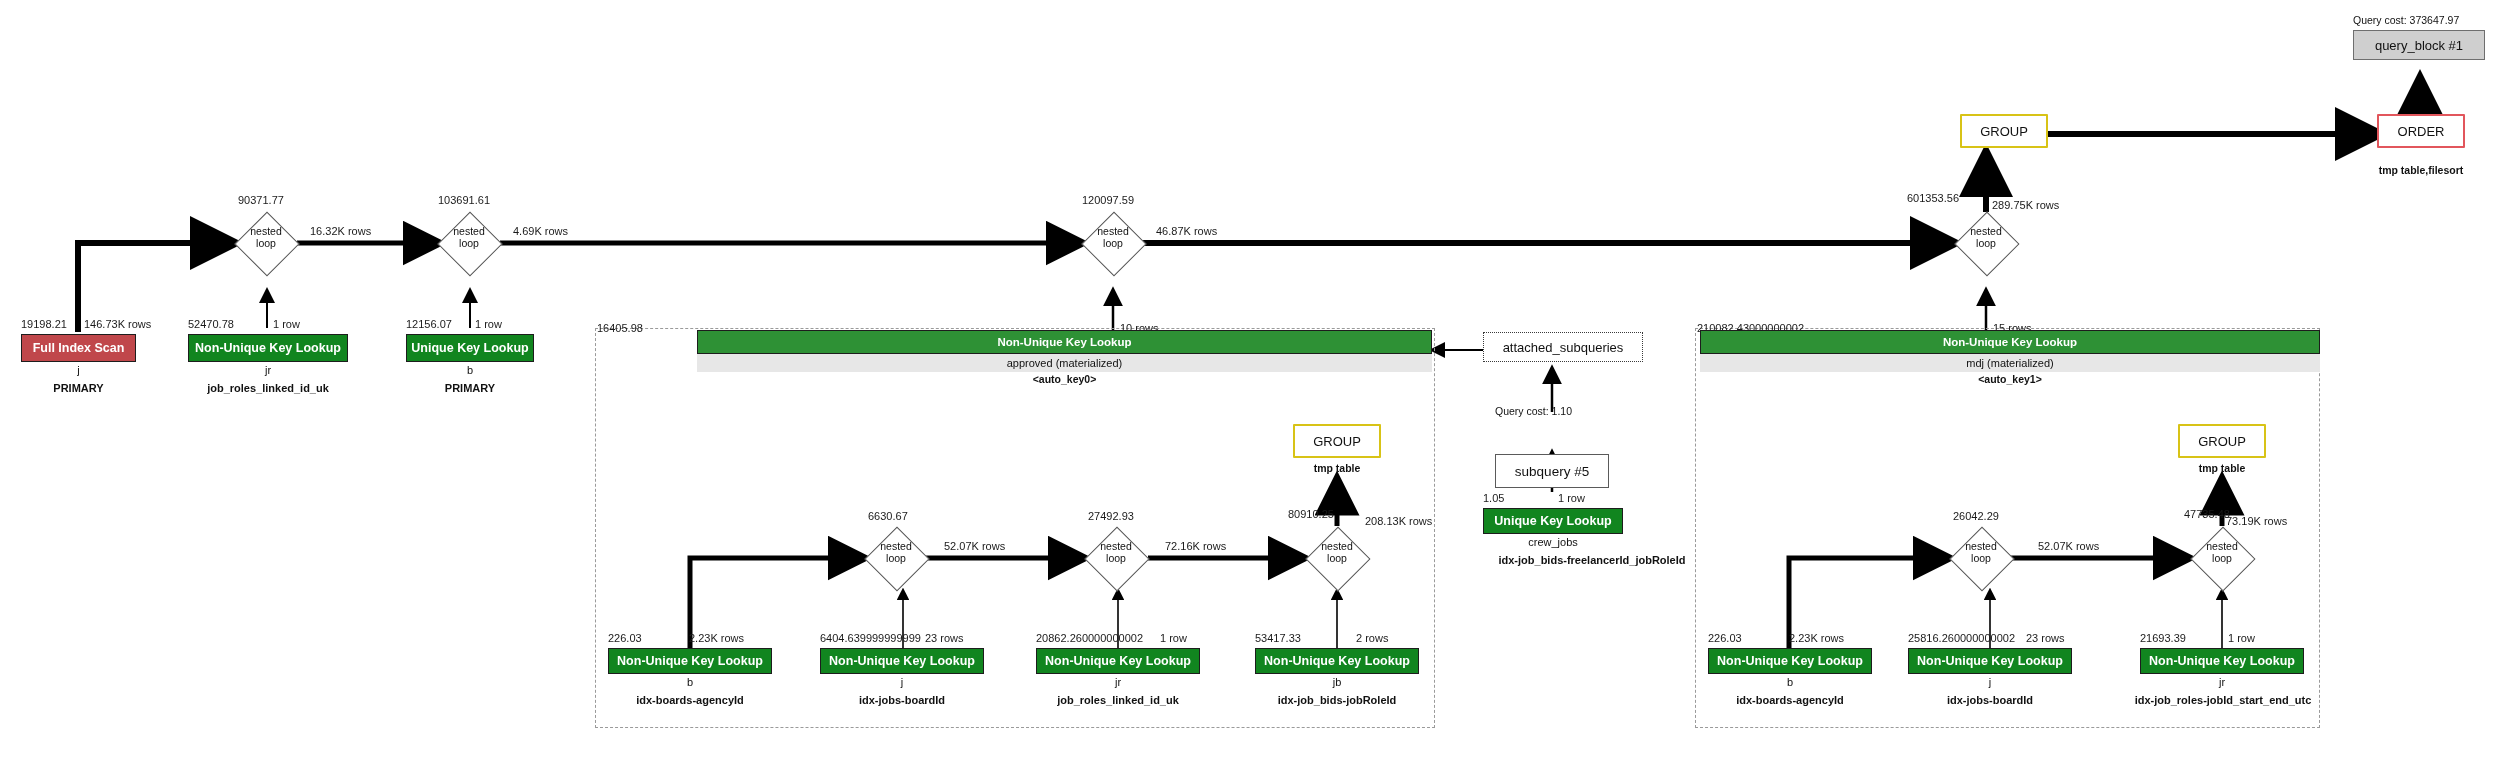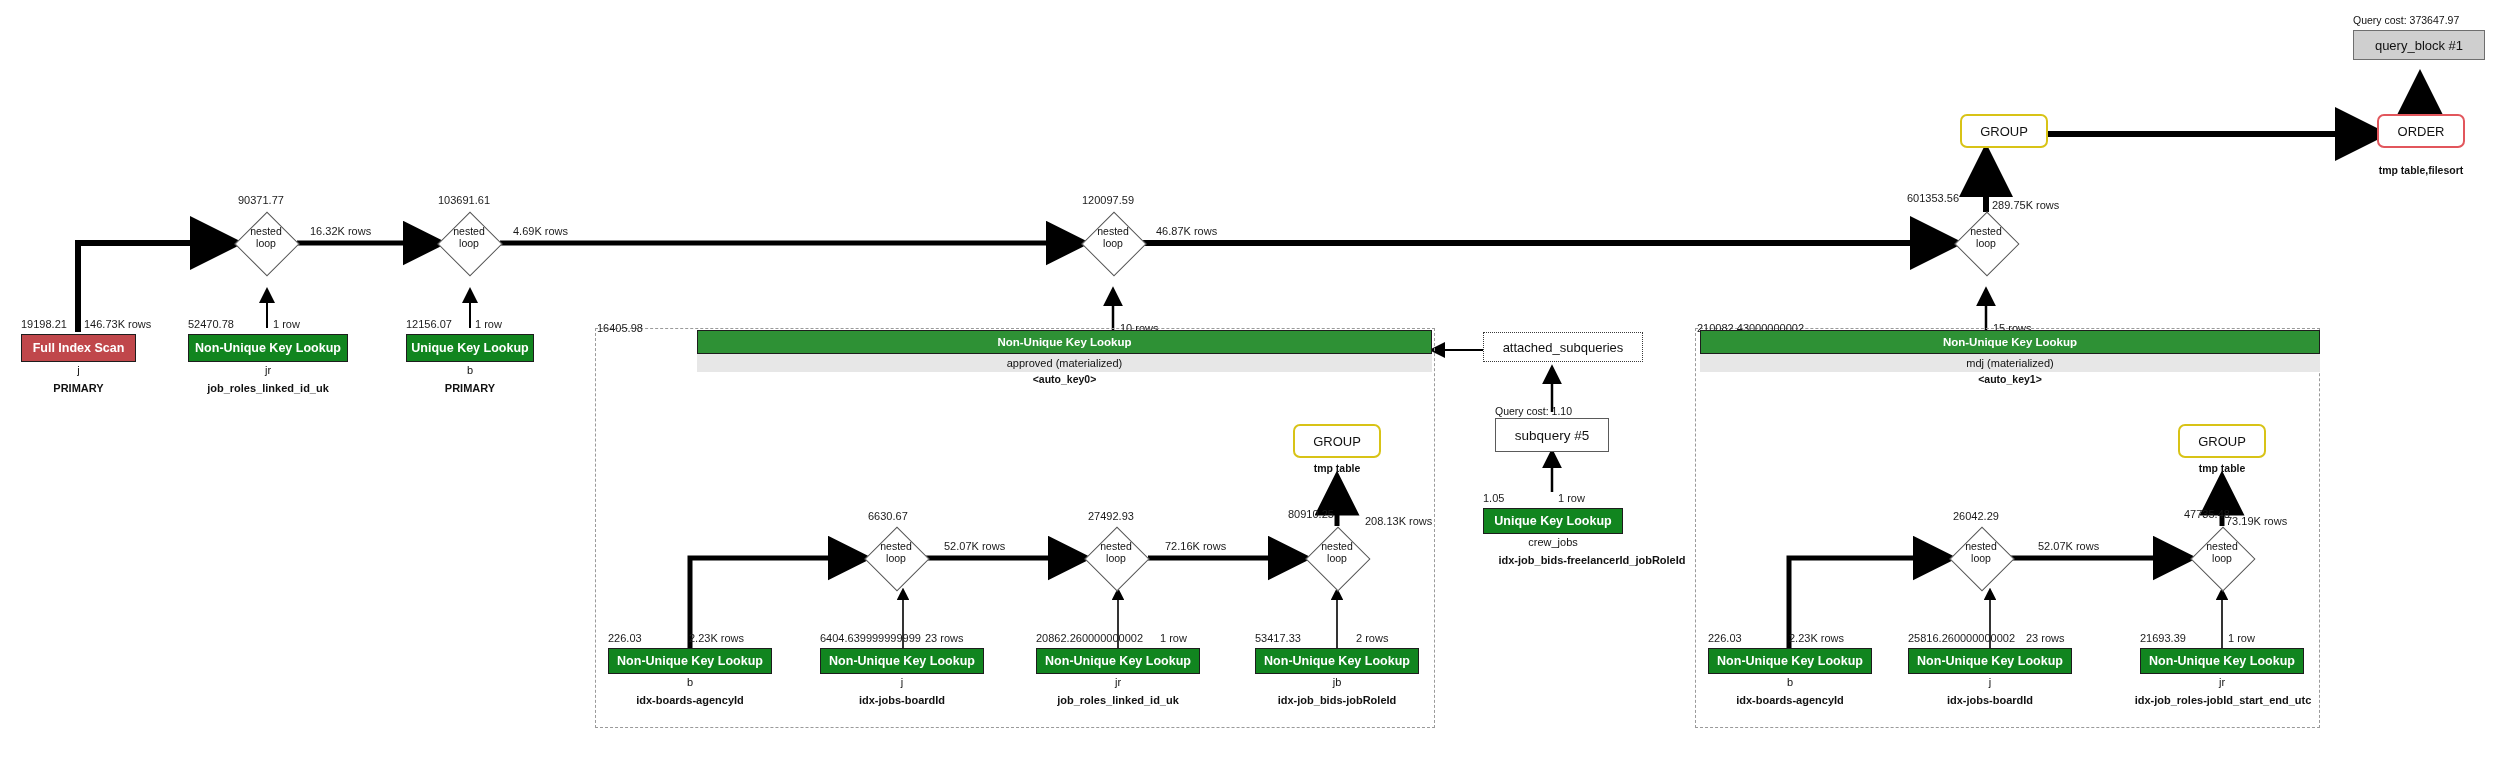--- a/index.html
+++ b/index.html
@@ -22,38 +22,38 @@
   .tkey{position:absolute;font-size:11px;color:#111;font-weight:bold;text-align:center;white-space:nowrap;}
 
   
   .diamond{position:absolute;width:62px;height:62px;}
   .diamond .shape{position:absolute;left:9px;top:9px;width:44px;height:44px;
       border:1px solid #555;background:#fff;transform:rotate(45deg);}
   .diamond .txt{position:absolute;left:0;top:14px;width:62px;text-align:center;
       font-size:10.5px;line-height:11.5px;color:#111;}
 
   
-  .opbox{position:absolute;box-sizing:border-box;border-radius:7px;background:#fff;
+  .opbox{position:absolute;box-sizing:border-box;border-radius:1px;background:#fff;
       display:flex;align-items:center;justify-content:center;
       font-size:13px;color:#111;white-space:nowrap;}
   .opbox.yellow{border:2.5px solid #d8c316;}
   .opbox.red{border:2.5px solid #e2565c;}
   .opsub{position:absolute;font-size:10.5px;font-weight:bold;color:#111;text-align:center;white-space:nowrap;}
 
   
   .qblock{position:absolute;box-sizing:border-box;border:1.5px solid #6e6e6e;background:#cfcfcf;
       display:flex;align-items:center;justify-content:center;font-size:13px;color:#111;white-space:nowrap;}
   .qcost{position:absolute;font-size:10.5px;color:#111;white-space:nowrap;}
 
   
   .dashbox{position:absolute;box-sizing:border-box;border:1.4px dashed #9a9a9a;background:transparent;}
   .dashlabel{position:absolute;box-sizing:border-box;border:1.6px dotted #3a3a3a;background:#fff;
       display:flex;align-items:center;justify-content:center;font-size:13px;color:#111;white-space:nowrap;}
   .plainbox{position:absolute;box-sizing:border-box;border:1.5px solid #5a5a5a;background:#fff;
-      display:flex;align-items:center;justify-content:center;font-size:13.5px;color:#111;white-space:nowrap;}
+      display:flex;align-items:center;justify-content:center;font-size:13.5px;color:#111;white-space:nowrap;margin-top:36px;}
 
   
   .matwrap{position:absolute;box-sizing:border-box;}
   .mathead{box-sizing:border-box;border:1px solid #1d1d1d;background:#2e9135;color:#fff;
       font-size:11.5px;font-weight:bold;text-align:center;height:24px;line-height:22px;}
   .matname{box-sizing:border-box;background:#e7e7e7;font-size:11px;color:#111;text-align:center;
       height:18px;line-height:18px;}
   .matkey{font-size:10.5px;font-weight:bold;color:#111;text-align:center;height:15px;line-height:15px;}
 </style>
 </head>

